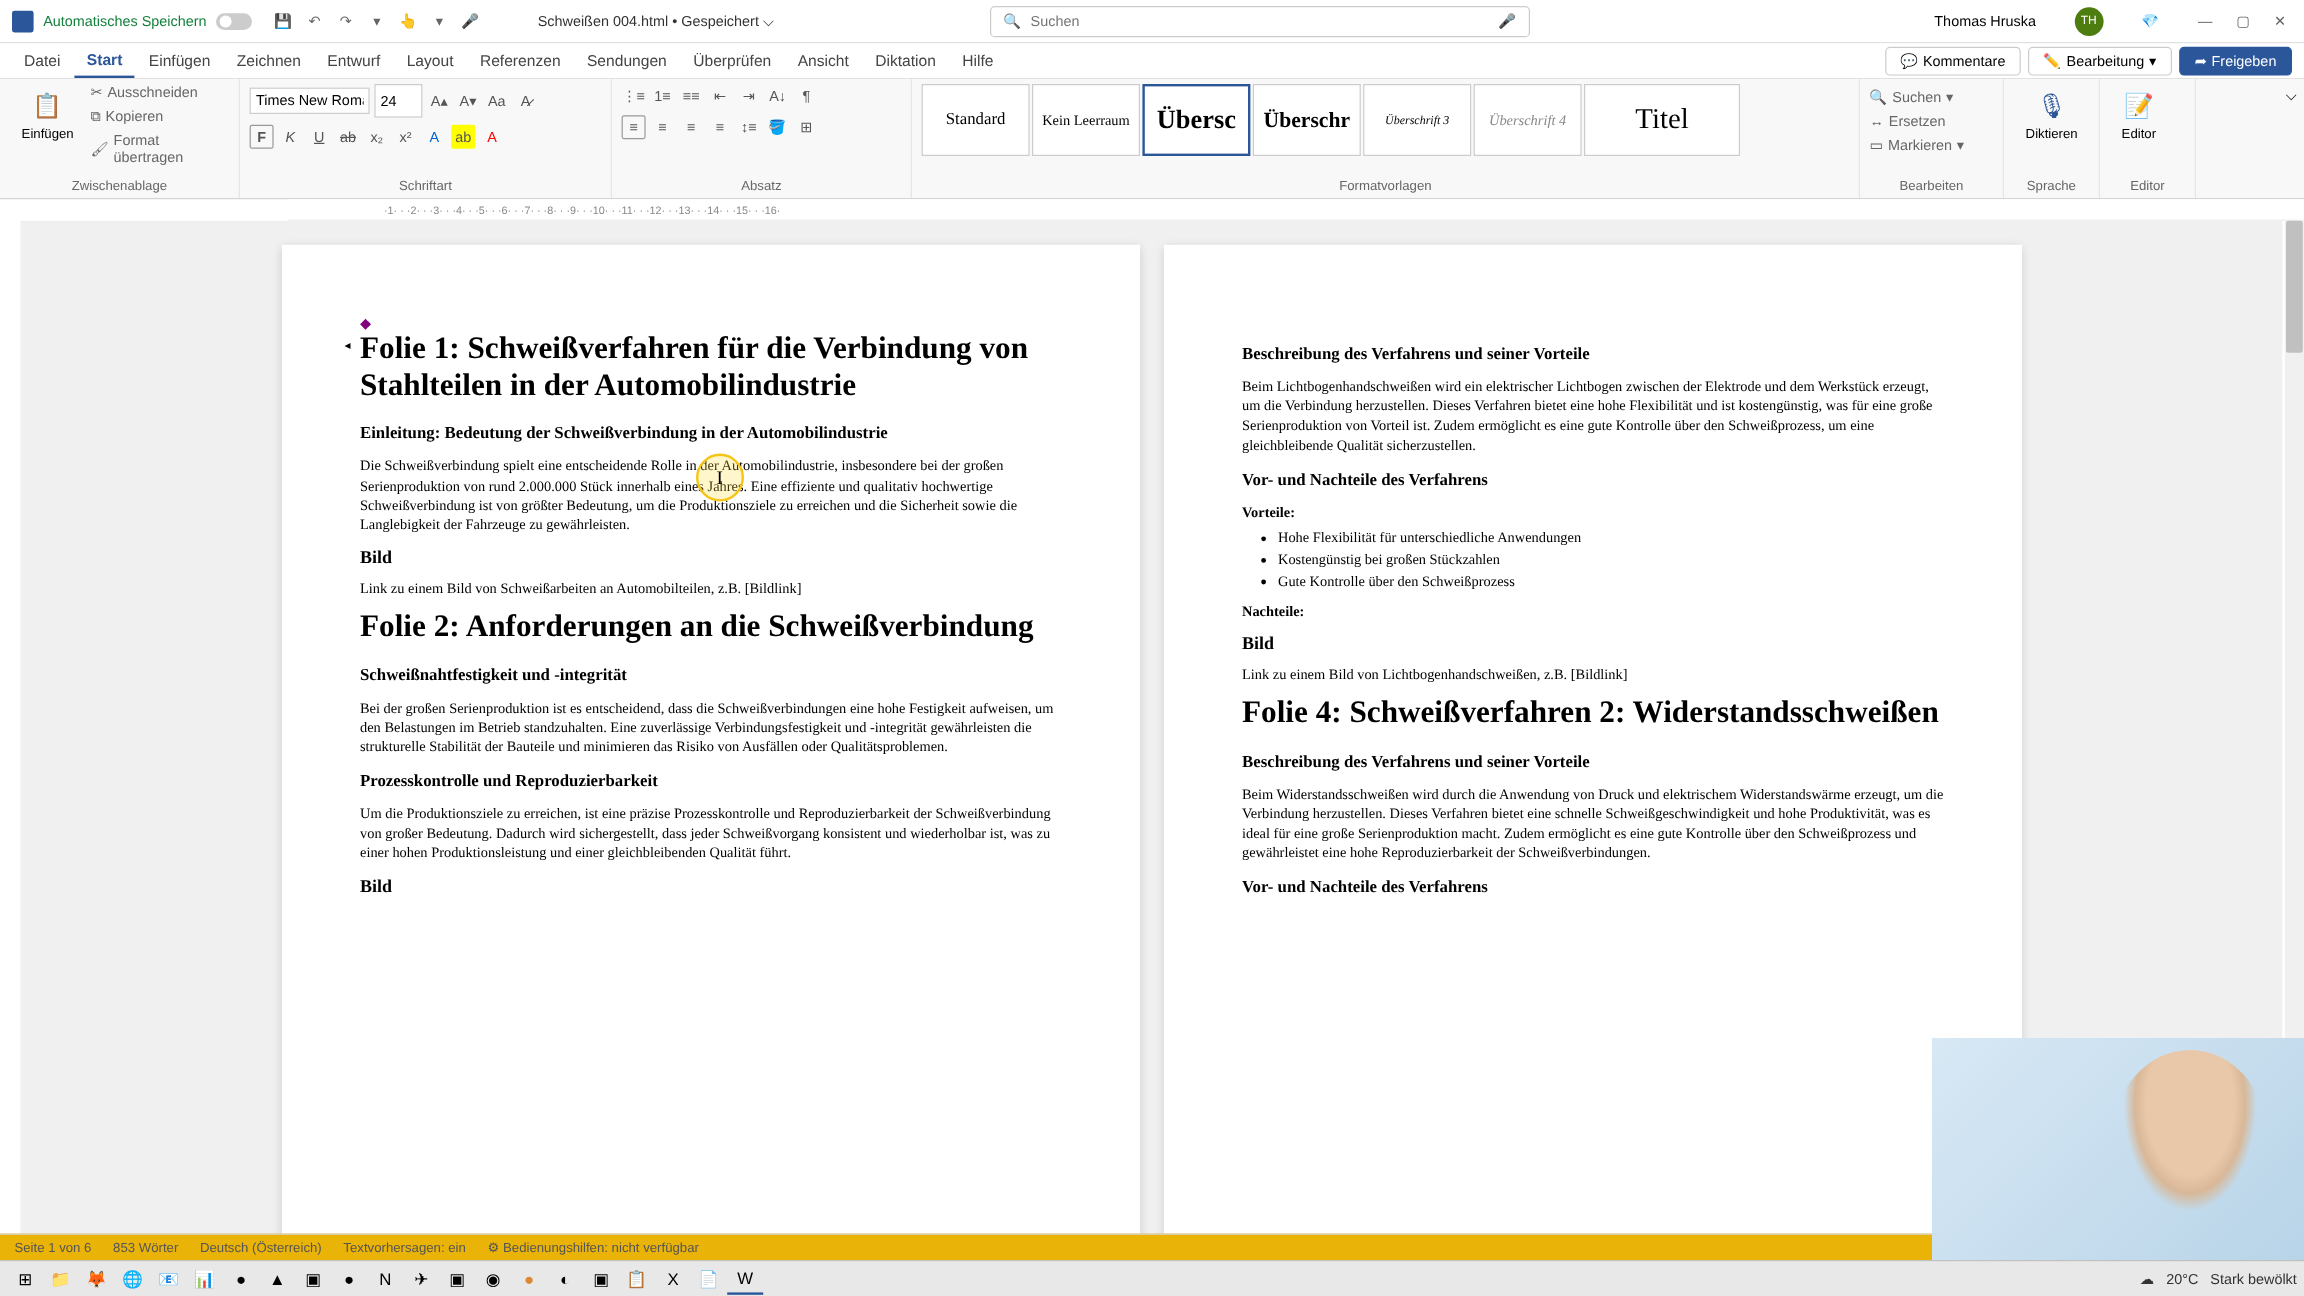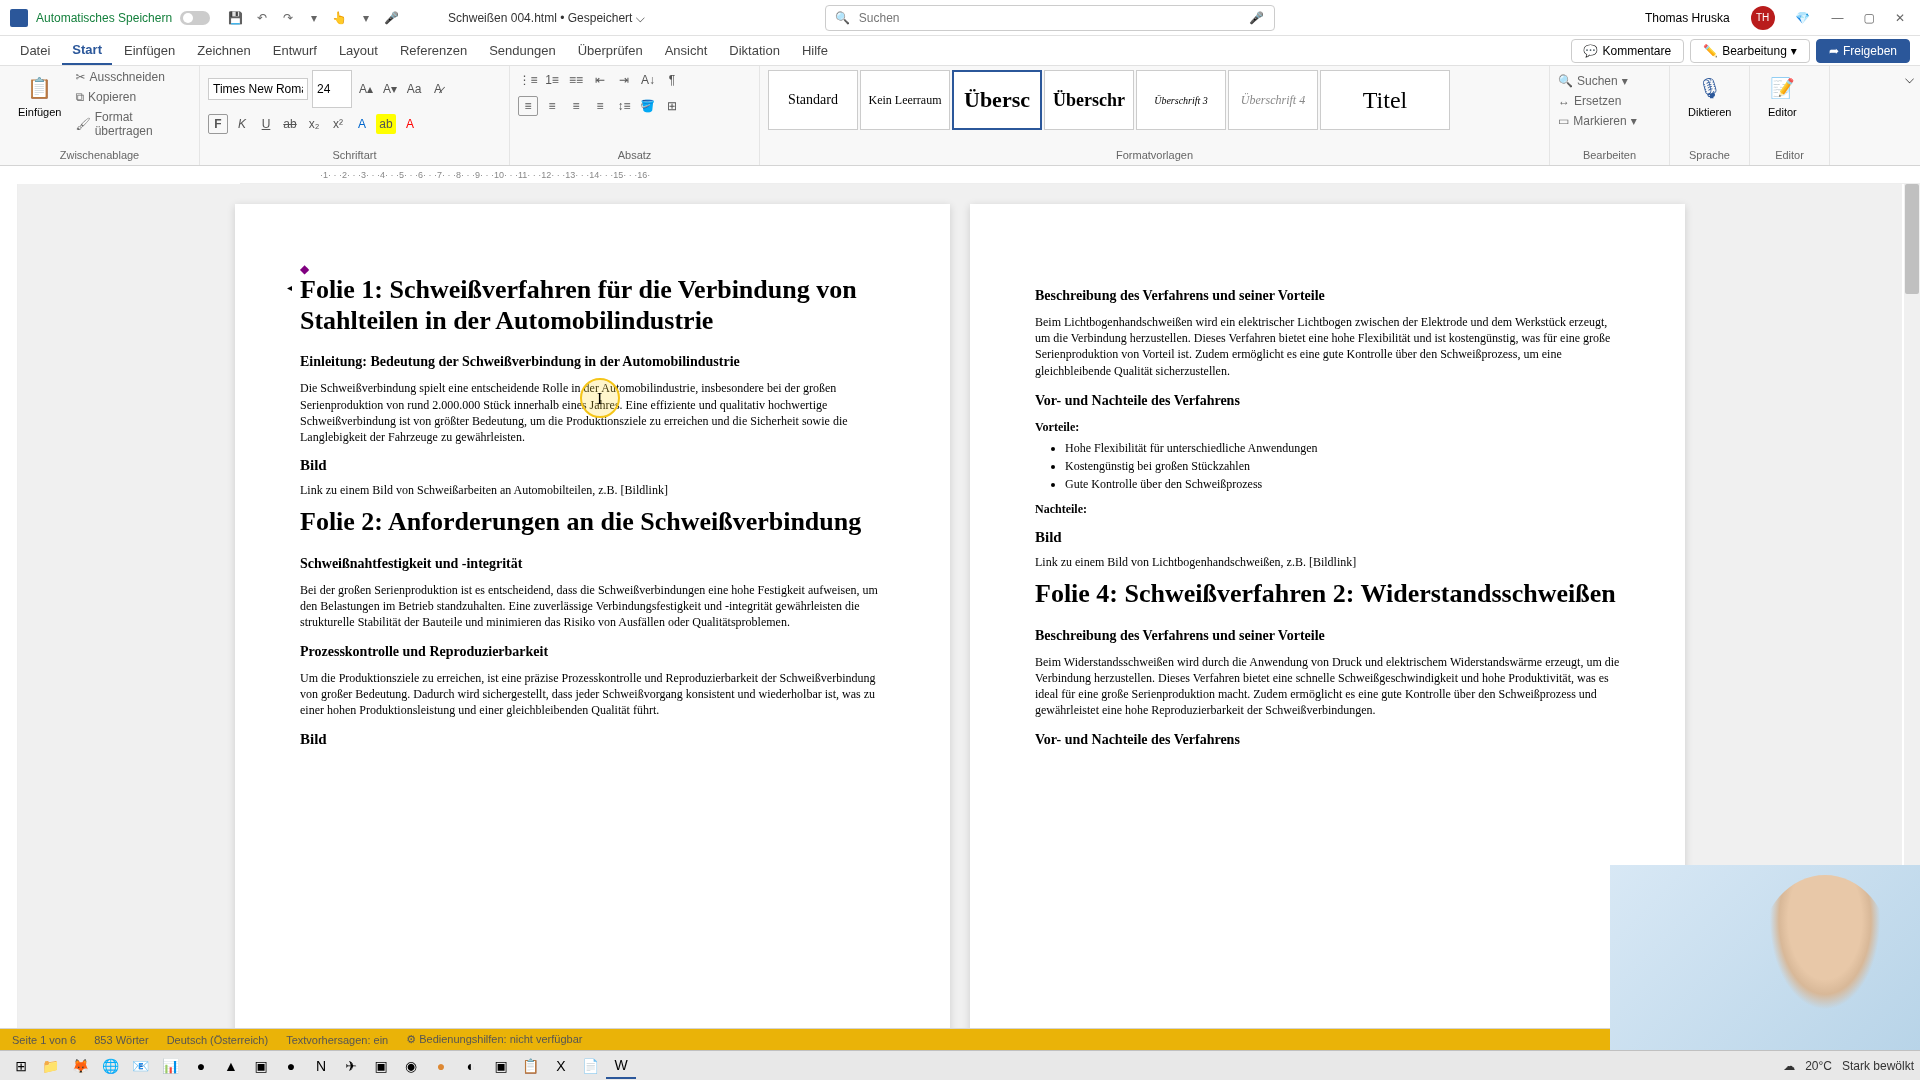--- a/index.html
+++ b/index.html
@@ -10,44 +10,44 @@
 .titlebar-left { display: flex; align-items: center; gap: 8px; padding-left: 10px; }
 .app-icon { width: 18px; height: 18px; background: #2b579a; border-radius: 2px; }
 .autosave-label { font-size: 12px; color: #15803d; }
 .toggle { width: 30px; height: 14px; background: #ccc; border-radius: 7px; position: relative; }
 .toggle::after { content: ''; position: absolute; width: 10px; height: 10px; background: #fff; border-radius: 50%; top: 2px; left: 3px; }
 .qat { display: flex; gap: 10px; margin-left: 10px; }
 .qat-btn { width: 16px; height: 16px; color: #666; display: flex; align-items: center; justify-content: center; cursor: pointer; }
 .filename-area { margin-left: 40px; font-size: 12px; color: #333; }
 .search-box { margin-left: 180px; width: 450px; height: 26px; background: #fff; border: 1px solid #ccc; border-radius: 4px; display: flex; align-items: center; padding: 0 10px; gap: 8px; }
 .search-box input { border: none; outline: none; flex: 1; font-size: 12px; }
-.titlebar-right { margin-left: auto; display: flex; align-items: center; gap: 21px; padding-right: 15px; }
+.titlebar-right { margin-left: auto; display: flex; align-items: center; gap: 32px; padding-right: 15px; }
 .user-name { font-size: 12px; }
-.user-avatar { width: 24px; height: 24px; background: #b91c1c; border-radius: 50%; color: #fff; display: flex; align-items: center; justify-content: center; font-size: 10px; }
+.user-avatar { width: 24px; height: 24px; background: #4d7c0f; border-radius: 50%; color: #fff; display: flex; align-items: center; justify-content: center; font-size: 10px; }
 .win-controls { display: flex; gap: 20px; color: #666; }
 
 
 .menu-tabs { height: 30px; display: flex; align-items: center; padding: 0 10px; gap: 2px; border-bottom: 1px solid #e1e1e1; }
 .menu-tab { padding: 6px 10px; font-size: 13px; color: #444; cursor: pointer; }
 .menu-tab.active { border-bottom: 2px solid #2b579a; color: #2b579a; font-weight: 600; }
 .menu-right { margin-left: auto; display: flex; gap: 6px; }
 .menu-btn { padding: 4px 12px; border: 1px solid #ccc; border-radius: 4px; font-size: 12px; display: flex; align-items: center; gap: 4px; cursor: pointer; }
 .menu-btn.share { background: #2b579a; color: #fff; border-color: #2b579a; }
 
 
 .ribbon { height: 100px; background: #f8f8f8; display: flex; border-bottom: 1px solid #d4d4d4; }
 .ribbon-group { border-right: 1px solid #e5e5e5; padding: 4px 8px; display: flex; flex-direction: column; }
 .ribbon-group-content { flex: 1; display: flex; gap: 4px; }
 .ribbon-group-label { text-align: center; font-size: 11px; color: #666; padding-top: 2px; }
 .rib-col { display: flex; flex-direction: column; gap: 2px; }
 .rib-row { display: flex; gap: 4px; align-items: center; }
 .rib-btn-sm { width: 20px; height: 20px; display: flex; align-items: center; justify-content: center; cursor: pointer; color: #555; border-radius: 2px; }
 .rib-text { font-size: 12px; color: #666; cursor: pointer; display: flex; align-items: center; gap: 4px; }
 .font-combo { width: 100px; height: 22px; border: 1px solid #ccc; font-size: 12px; padding: 0 4px; }
-.size-combo { width: 40px; height: 38px; border: 1px solid #ccc; font-size: 12px; padding: 0 4px; }
+.size-combo { width: 40px; height: 28px; border: 1px solid #ccc; font-size: 12px; padding: 0 4px; }
 .style-gallery { display: flex; gap: 2px; height: 60px; }
 .style-item { width: 90px; border: 1px solid #ccc; display: flex; align-items: center; justify-content: center; font-size: 14px; font-family: 'Times New Roman', serif; cursor: pointer; background: #fff; }
 .style-item.selected { border: 2px solid #2b579a; }
 .big-btn { display: flex; flex-direction: column; align-items: center; gap: 4px; padding: 4px 10px; cursor: pointer; }
 .big-btn-icon { width: 28px; height: 28px; display: flex; align-items: center; justify-content: center; color: #2b579a; font-size: 20px; }
 .big-btn-label { font-size: 11px; }
 
 
 .ruler-h { height: 18px; background: #fff; margin-left: 240px; font-size: 9px; color: #888; display: flex; align-items: center; position: relative; border-bottom: 1px solid #eee; }
 .ruler-v { position: absolute; left: 0; top: 184px; width: 18px; bottom: 30px; background: #fff; border-right: 1px solid #eee; }

